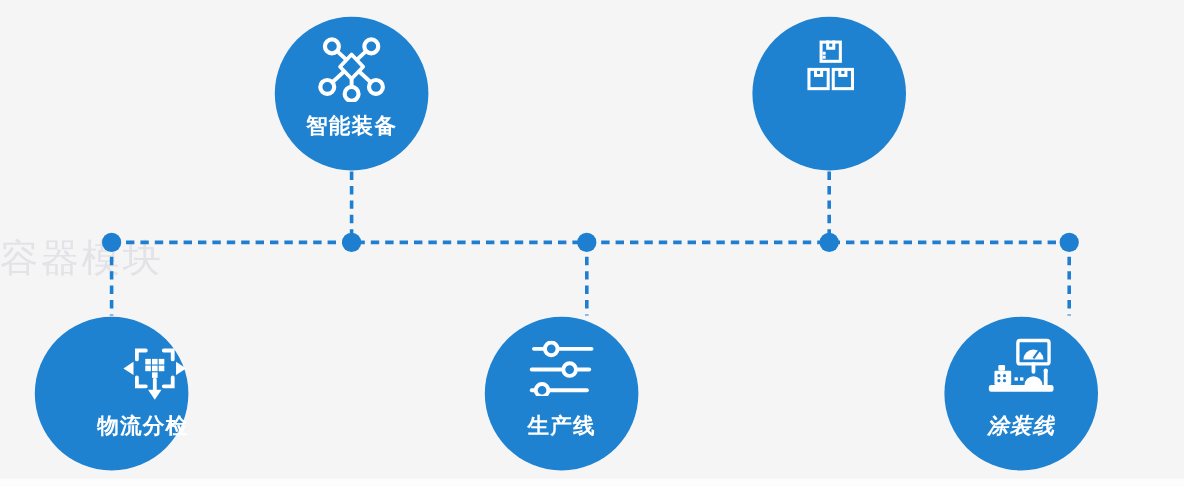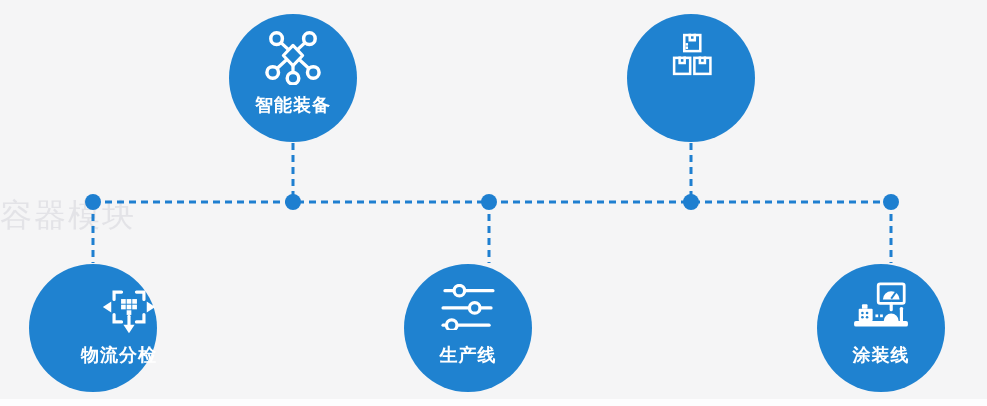--- a/index.html
+++ b/index.html
@@ -36,21 +36,21 @@
   .ico{display:block;}
   .ico .st{stroke:#fff;fill:none;stroke-width:3.4;stroke-linecap:round;}
   .ico .stq{stroke:#fff;fill:none;stroke-width:3;stroke-linejoin:miter;stroke-linecap:square;}
   .ico .bgfill{fill:var(--node-blue);}
   .ico .wfill{fill:#fff;stroke:none;}
   
   .pos-top-left{left:229px;top:14px;}
   .pos-top-right{left:627px;top:14px;}
   .pos-bottom-left{left:29px;top:264px;align-items:flex-end;}
   .pos-bottom-center{left:404px;top:264px;}
-  .pos-bottom-right{left:817px;top:264px;}
+  .pos-bottom-right{left:787px;top:264px;font-style:italic;}
 </style>
 </head>
 <body>
 
 <div class="canvas">
 
   <div class="watermark">容器模块</div>
 
   <svg class="connector-layer" viewBox="0 0 987 406" width="987" height="406">
     <line class="connector" x1="93" y1="202" x2="891" y2="202"></line>

